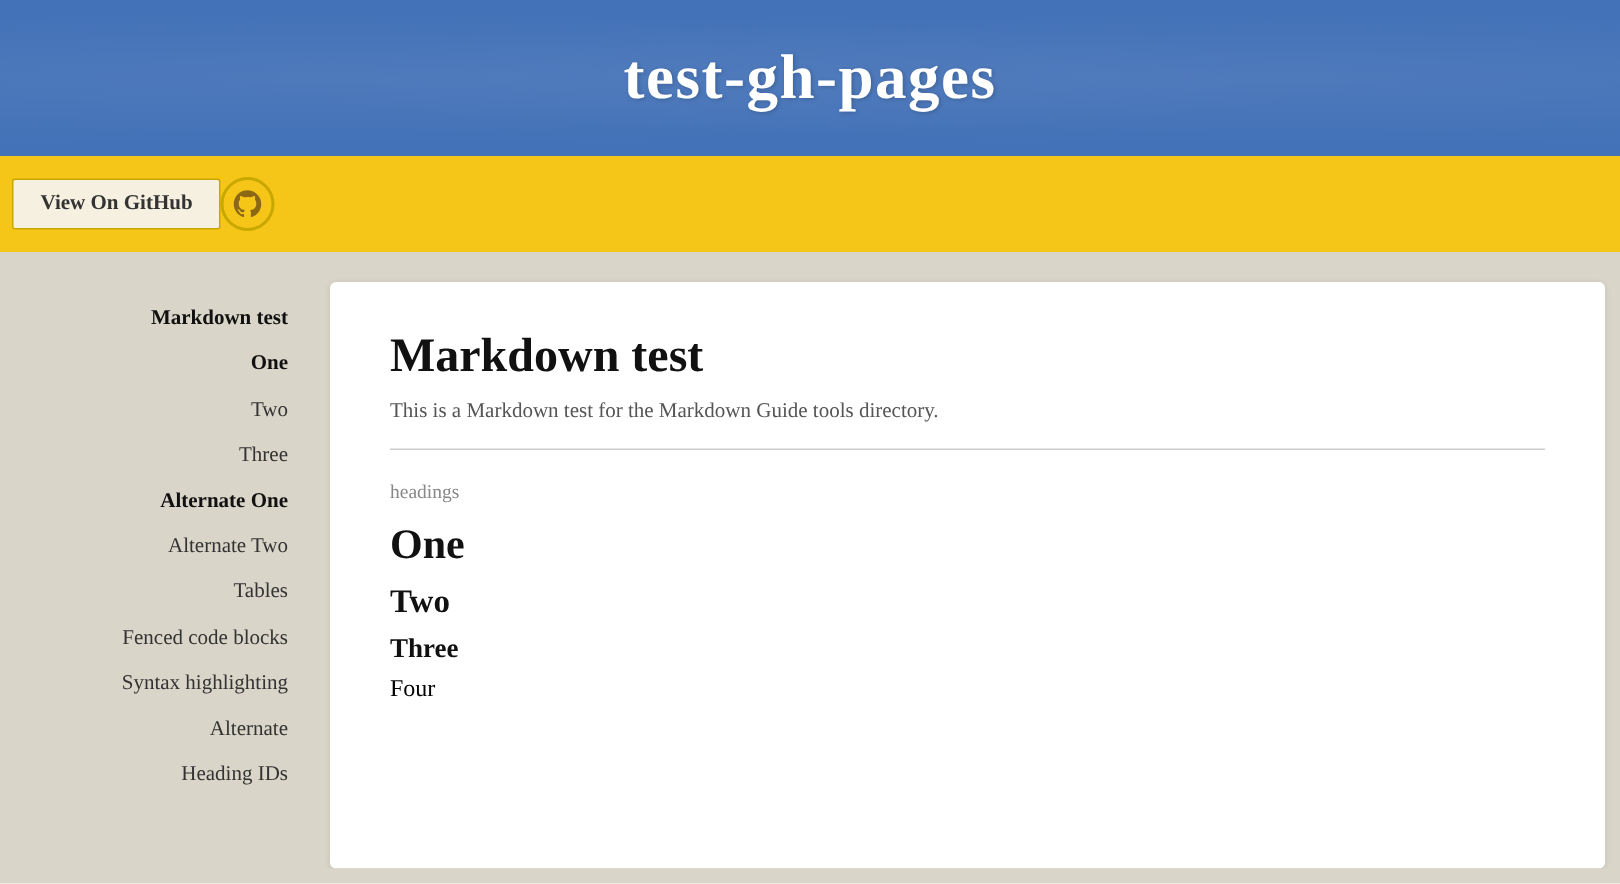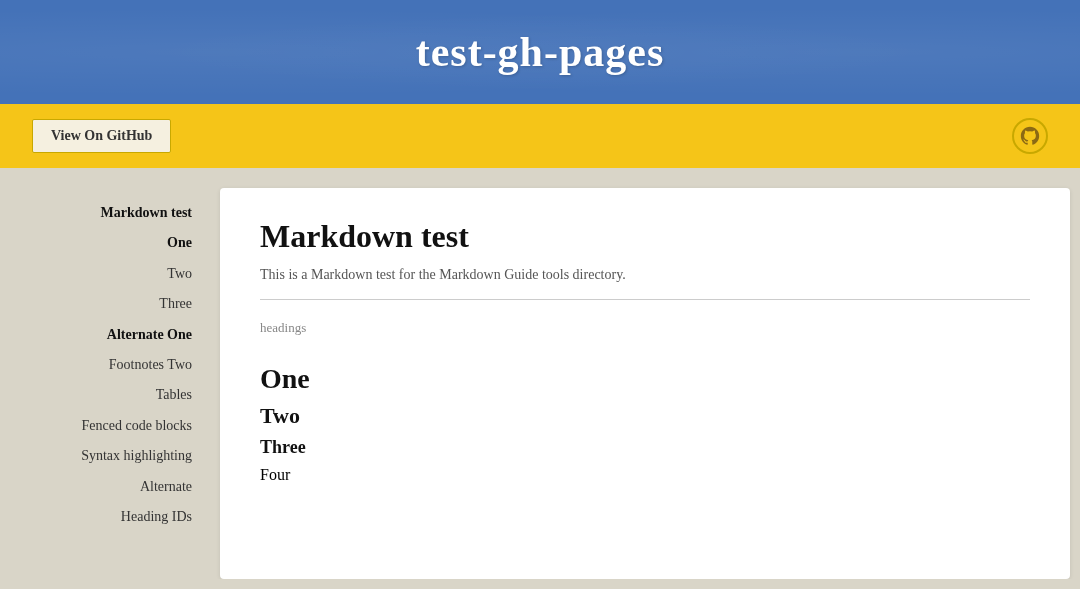--- a/index.html
+++ b/index.html
@@ -26,24 +26,24 @@
       font-size: 42px;
       font-weight: bold;
       font-family: Georgia, serif;
       letter-spacing: 1px;
       text-shadow: 1px 1px 3px rgba(0,0,0,0.2);
     }
 
     
     #navbar {
       background-color: #f5c518;
-      padding: 14px 32px;
+      padding: 14px 8px;
       display: flex;
       align-items: center;
-      justify-content: space-between;
+      justify-content: flex-start;
     }
 
     #view-github-btn {
       background-color: #f5f0e0;
       border: 1px solid #c8a800;
       padding: 8px 18px;
       font-family: Georgia, serif;
       font-size: 14px;
       font-weight: bold;
       color: #333;
@@ -144,21 +144,21 @@
       color: #f5c518;
       font-size: 16px;
       background: white;
       padding: 0 4px;
     }
 
     #section-label {
       font-size: 13px;
       color: #888;
       font-family: Georgia, serif;
-      margin-bottom: 27px;
+      margin-bottom: 12px;
     }
 
     .heading-h2 {
       font-size: 28px;
       font-weight: bold;
       color: #111;
       font-family: Georgia, serif;
       margin-bottom: 8px;
     }
 
@@ -195,21 +195,21 @@
 </div>
 
 <div id="main-layout">
 
   <nav id="sidebar">
   <a class="sidebar-item section-title" href="#">Markdown test</a>
       <a class="sidebar-item active" href="#">One</a>
       <a class="sidebar-item" href="#">Two</a>
       <a class="sidebar-item" href="#">Three</a>
       <a class="sidebar-item section-title" href="#">Alternate One</a>
-      <a class="sidebar-item" href="#">Footnotes Two</a>
+      <a class="sidebar-item" href="#">Alternate Two</a>
       <a class="sidebar-item" href="#">Tables</a>
       <a class="sidebar-item" href="#">Fenced code blocks</a>
       <a class="sidebar-item" href="#">Syntax highlighting</a>
       <a class="sidebar-item" href="#">Alternate</a>
       <a class="sidebar-item" href="#">Heading IDs</a>
     </nav>
 
   <main id="content-area">
     <h1 id="content-title">Markdown test</h1>
     <p id="content-subtitle">This is a Markdown test for the Markdown Guide tools directory.</p>

